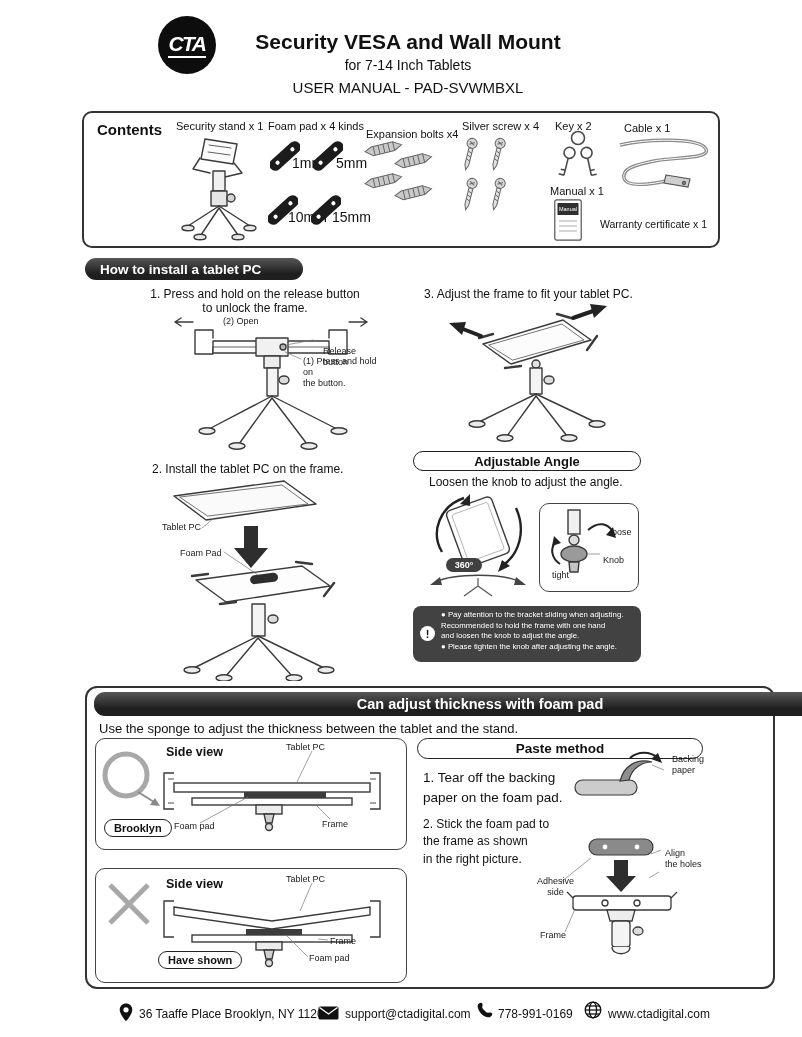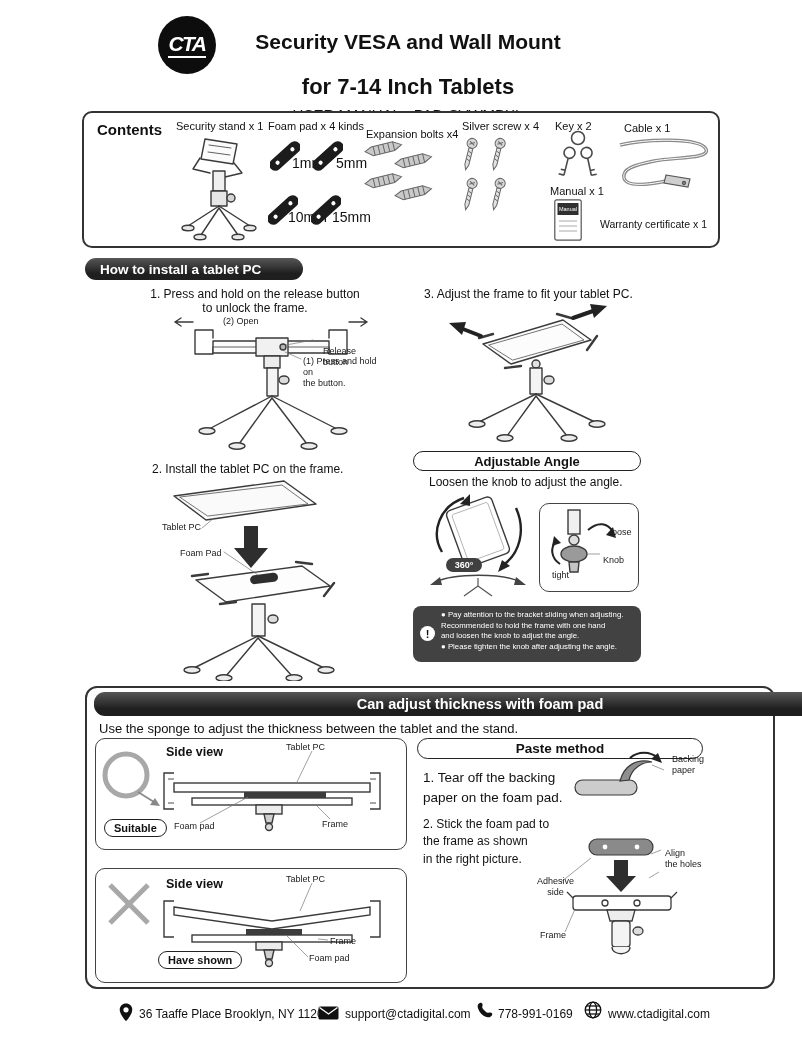--- a/index.html
+++ b/index.html
@@ -35,21 +35,21 @@
 </head>
 <body>
 
 <div class="page">
 
   <div class="abs" style="left:158px;top:16px;width:58px;height:58px;border-radius:50%;background:#0d0d0d;display:flex;align-items:center;justify-content:center;">
     <span style="color:#fff;font-style:italic;font-weight:bold;font-size:21px;letter-spacing:-1.5px;line-height:1;border-bottom:2.5px solid #fff;padding-bottom:2px;">CTA</span>
   </div>
   <div class="abs c" style="left:238px;top:30px;width:340px;">
     <div class="b" style="font-size:21px;">Security VESA and Wall Mount</div>
-    <div style="font-size:22px;margin-top:20px;font-weight:bold;">for 7-14 Inch Tablets</div>
+    <div style="font-size:14px;margin-top:3px;">for 7-14 Inch Tablets</div>
     <div style="font-size:15px;margin-top:6px;">USER MANUAL - PAD-SVWMBXL</div>
   </div>
 
   <div class="abs box" style="left:82px;top:111px;width:638px;height:137px;">
     <div class="abs b" style="left:13px;top:8px;font-size:15px;">Contents</div>
 
     <div class="abs t11" style="left:92px;top:7px;">Security stand x 1</div>
     <div class="abs t11" style="left:184px;top:7px;">Foam pad x 4 kinds</div>
     <div class="abs t11" style="left:282px;top:7px;margin-top:8px;">Expansion bolts x4</div>
     <div class="abs t11" style="left:378px;top:7px;">Silver screw x 4</div>
@@ -364,21 +364,21 @@
         <g stroke="#777" stroke-width="0.7">
           <line x1="216" y1="12" x2="200" y2="45"></line>
           <line x1="104" y1="84" x2="152" y2="58"></line>
           <line x1="234" y1="80" x2="220" y2="66"></line>
         </g>
       </svg>
       <div class="abs b" style="left:70px;top:6px;font-size:12.5px;">Side view</div>
       <div class="abs callout" style="left:190px;top:3px;">Tablet PC</div>
       <div class="abs callout" style="left:78px;top:82px;">Foam pad</div>
       <div class="abs callout" style="left:226px;top:80px;">Frame</div>
-      <div class="abs badge" style="left:8px;top:80px;">Suitable</div>
+      <div class="abs badge" style="left:8px;top:80px;">Brooklyn</div>
     </div>
 
     <div class="abs subbox" style="left:8px;top:180px;width:312px;height:115px;">
       <svg class="abs" style="left:0;top:0;" width="308" height="111" viewBox="0 0 308 111">
         <g stroke="#a8a8a8" stroke-width="5">
           <line x1="14" y1="16" x2="52" y2="54"></line>
           <line x1="52" y1="16" x2="14" y2="54"></line>
         </g>
         <g fill="none" stroke="#3a3a3a" stroke-width="1.4">
           <path d="M78 32 H68 V68 H78"></path>

